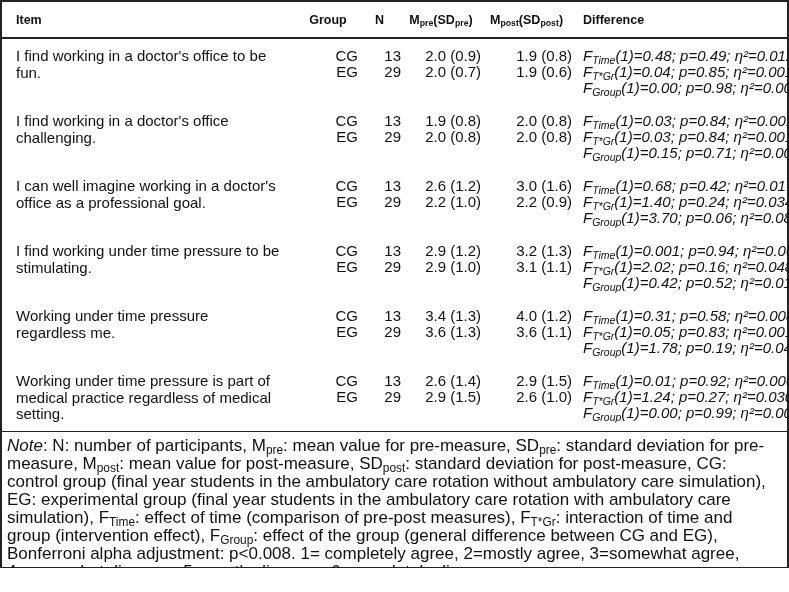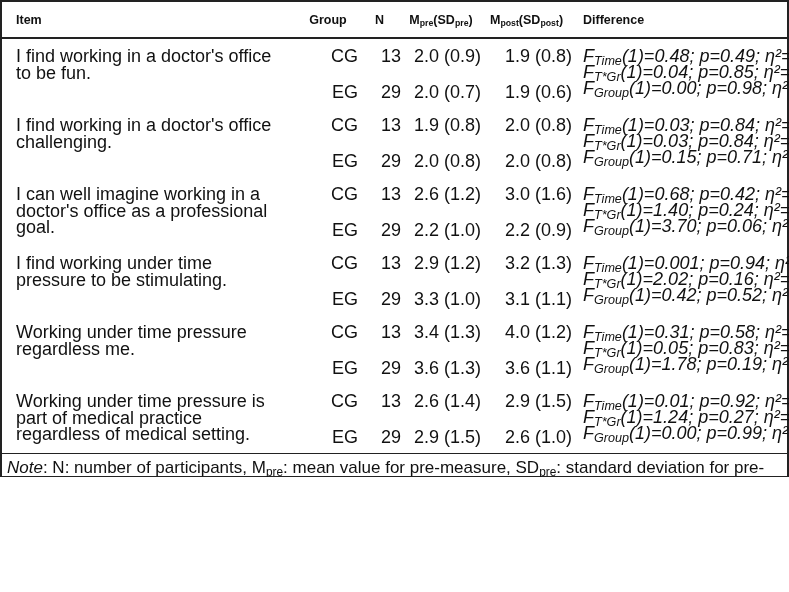--- a/index.html
+++ b/index.html
@@ -4,21 +4,21 @@
 <style>
   html, body {
     margin: 0;
     padding: 0;
     background: #ffffff;
     font-family: "Liberation Sans", "DejaVu Sans", sans-serif;
     color: #111111;
   }
   .sheet {
     width: 789px;
-    height: 477px;
+    height: 568px;
     background: #ffffff;
     box-sizing: border-box;
     overflow: hidden;
   }
   .tbl {
     box-sizing: border-box;
     width: 100%;
     height: 100%;
     border: 2px solid #222222;
     border-bottom-width: 1px;
@@ -37,32 +37,32 @@
     line-height: 16px;
   }
   .tbody { flex: 1 1 auto; }
   .c-item { padding-left: 14px; padding-right: 16px; text-align: left; }
   .c-group, .c-n, .c-mpre, .c-mpost { text-align: center; }
   .c-diff { padding-left: 11px; padding-right: 18px; text-align: left; }
   .rowblock {
     display: grid;
     grid-template-columns: 296px 274px 1fr;
     padding: 9px 0 8px 0;
-    font-size: 18px;
+    font-size: 15px;
     line-height: 16px;
   }
   .rowblock .c-item { line-height: 16.5px; }
   .midcol { display: block; }
   .grow {
     display: grid;
     grid-template-columns: 60px 43px 80px 91px;
     text-align: right;
     line-height: 16px;
   }
-  .grow-eg { margin-top: 20px; }
+  .grow-eg { }
   .c-diff .diff-line {
     line-height: 16px;
     white-space: nowrap;
     font-style: italic;
   }
   sub {
     font-size: 0.7em;
     line-height: 0;
     vertical-align: -0.25em;
     text-align: center;
@@ -175,21 +175,21 @@
     <div class="midcol">
       <div class="grow">
         <div class="g-group">CG</div>
         <div class="g-n">13</div>
         <div class="g-mpre">2.9 (1.2)</div>
         <div class="g-mpost">3.2 (1.3)</div>
       </div>
       <div class="grow grow-eg">
         <div class="g-group">EG</div>
         <div class="g-n">29</div>
-        <div class="g-mpre">3.3 (1.0)</div>
+        <div class="g-mpre">2.9 (1.0)</div>
         <div class="g-mpost">3.1 (1.1)</div>
       </div>
     </div>
     <div class="c-diff">
             <div class="diff-line">F<sub>Time</sub>(1)=0.001; p=0.94; η²=0.000</div>
             <div class="diff-line">F<sub>T*Gr</sub>(1)=2.02; p=0.16; η²=0.048</div>
             <div class="diff-line">F<sub>Group</sub>(1)=0.42; p=0.52; η²=0.010</div>
           </div>
   </div>
 

